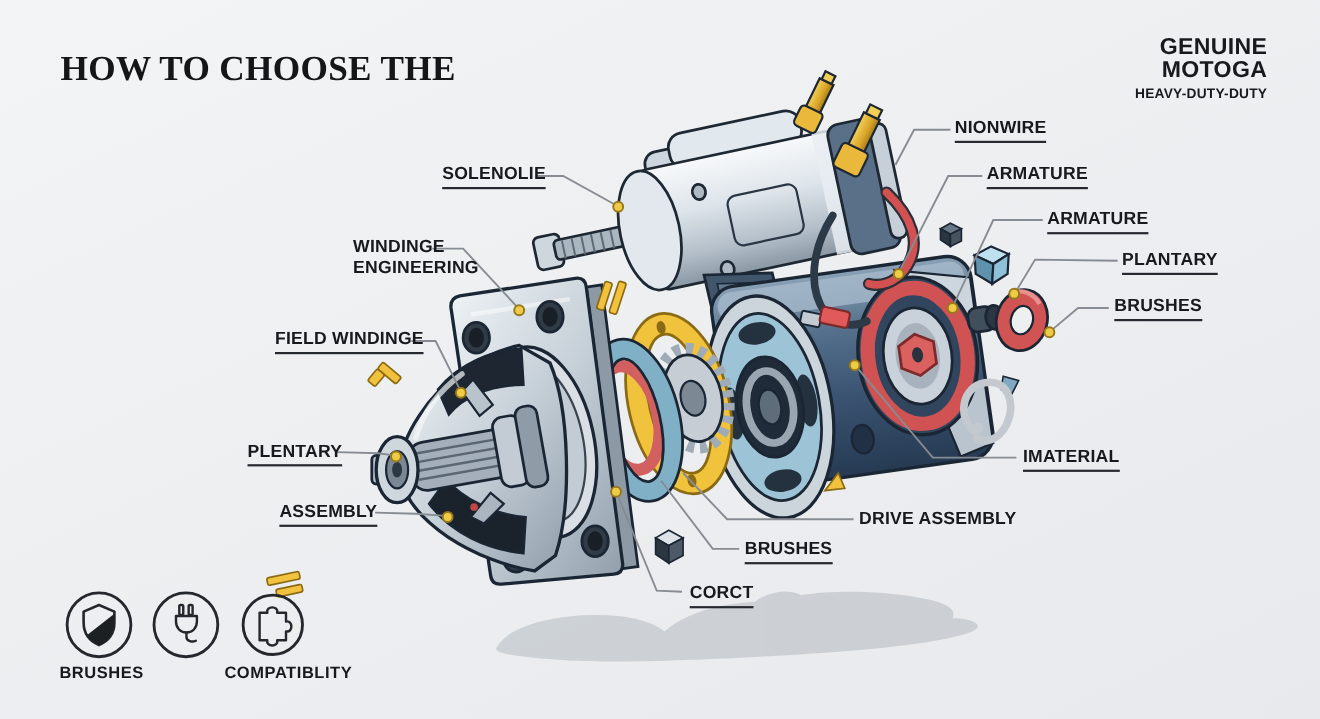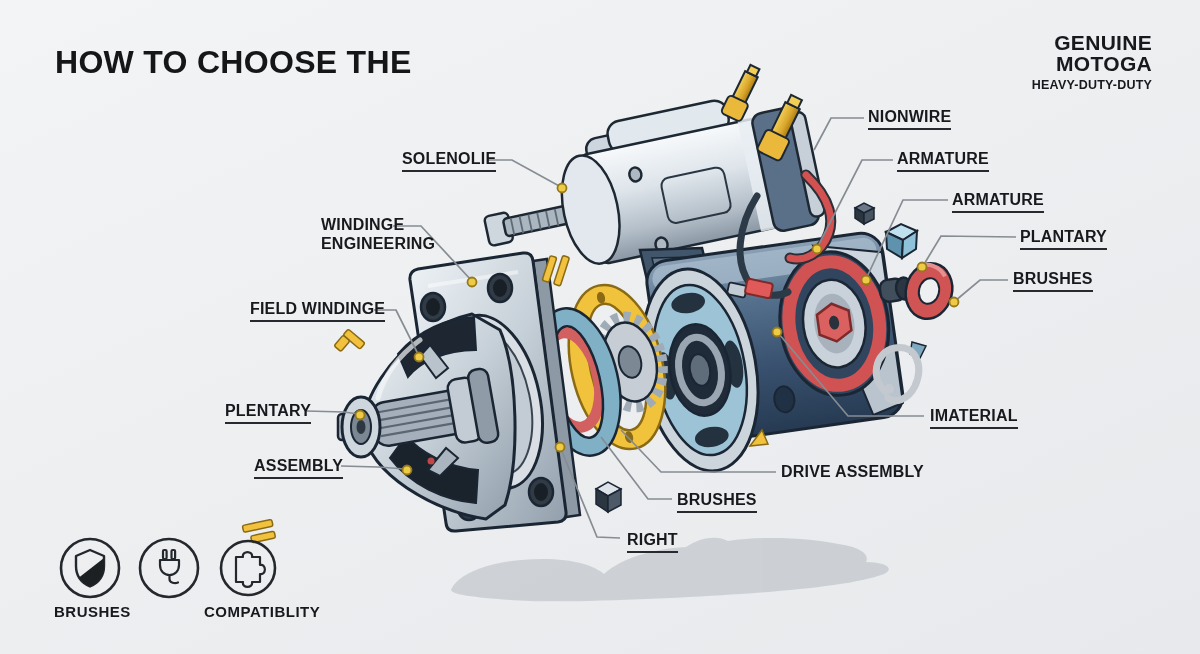--- a/index.html
+++ b/index.html
@@ -3,21 +3,21 @@
 <meta charset="utf-8">
 <style>
   html,body{margin:0;padding:0;}
   .stage{
     position:relative;width:1200px;height:654px;overflow:hidden;
     background:linear-gradient(155deg,#f3f4f6 0%,#edeff1 45%,#e7e9ec 100%);
     font-family:"Liberation Sans","DejaVu Sans",sans-serif;color:#17191c;
   }
   .stage svg.art{position:absolute;left:0;top:0;}
   .title{position:absolute;left:55px;top:44px;font-size:32px;font-weight:700;
-         line-height:37px;letter-spacing:.3px;color:#141618;}
+         line-height:37px;letter-spacing:.3px;color:#141618;font-family:Liberation Serif, serif;}
   .brand{position:absolute;right:48px;top:32px;text-align:right;}
   .brand .bl{font-size:21px;font-weight:700;line-height:21px;letter-spacing:.3px;}
   .brand .tag{font-size:12.5px;font-weight:700;margin-top:4px;letter-spacing:.2px;}
   .lbl{position:absolute;font-size:16px;font-weight:700;line-height:1.05;
        letter-spacing:.2px;white-space:nowrap;color:#17191c;}
   .ul{border-bottom:2px solid #26292d;padding-bottom:2px;}
   .cap{position:absolute;font-size:15px;font-weight:700;letter-spacing:.5px;}
 </style>
 </head>
 <body>
@@ -312,18 +312,18 @@
   <div class="lbl ul" style="left:952px;top:192px">ARMATURE</div>
   <div class="lbl ul" style="left:1020px;top:229px">PLANTARY</div>
   <div class="lbl ul" style="left:1013px;top:271px">BRUSHES</div>
   <div class="lbl" style="left:321px;top:217px">WINDINGE</div>
   <div class="lbl" style="left:321px;top:236px">ENGINEERING</div>
   <div class="lbl ul" style="left:250px;top:301px">FIELD WINDINGE</div>
   <div class="lbl ul" style="left:225px;top:403px">PLENTARY</div>
   <div class="lbl ul" style="left:254px;top:458px">ASSEMBLY</div>
   <div class="lbl" style="left:781px;top:464px">DRIVE ASSEMBLY</div>
   <div class="lbl ul" style="left:677px;top:492px">BRUSHES</div>
-  <div class="lbl ul" style="left:627px;top:532px">RIGHT</div>
+  <div class="lbl ul" style="left:627px;top:532px">CORCT</div>
   <div class="lbl ul" style="left:930px;top:408px">IMATERIAL</div>
 
   <div class="cap" style="left:54px;top:603px">BRUSHES</div>
   <div class="cap" style="left:204px;top:603px">COMPATIBLITY</div>
 </div>
 
 </body></html>

